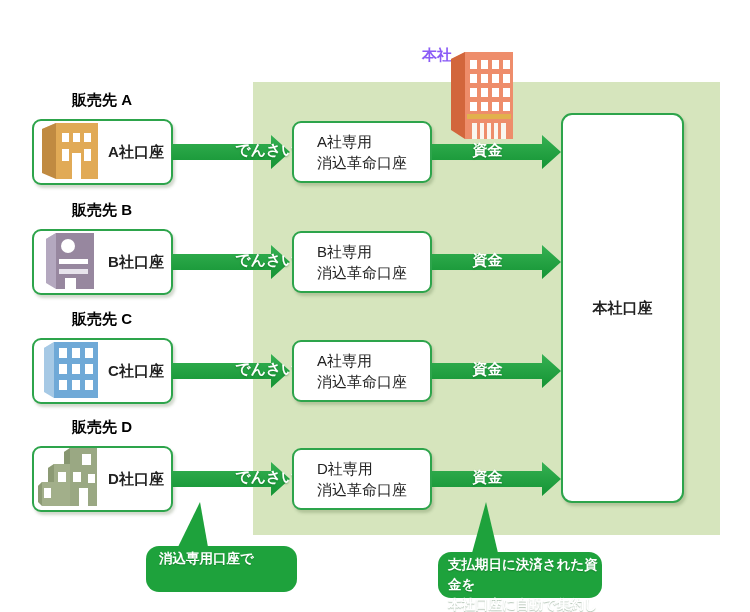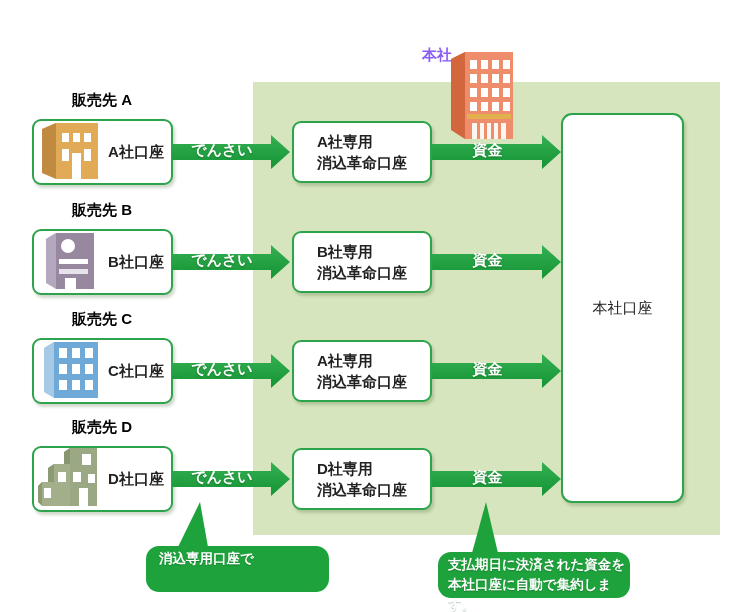--- a/index.html
+++ b/index.html
@@ -13,41 +13,41 @@
   .partner-label{position:absolute;left:72px;top:-2px;font-size:15px;font-weight:bold;color:#000000;}
 
   .gbox{background:#fff;border:2.5px solid #2da44b;border-radius:9px;
         box-shadow:2px 3px 3px rgba(70,100,50,.25);box-sizing:border-box;}
   .acct-box{position:absolute;left:32px;top:26px;width:141px;height:66px;display:flex;align-items:center;}
   .bldg{flex:0 0 auto;margin:-7px 0 0 3px;}
   .acct-label{flex:1;text-align:center;font-size:15px;font-weight:bold;color:#222;}
 
   .ded-box{position:absolute;left:292px;top:28px;width:140px;height:62px;display:flex;
            flex-direction:column;justify-content:center;padding-left:23px;
-           font-size:15px;font-weight:bold;line-height:21px;color:#222;}
+           font-size:15px;font-weight:normal;line-height:21px;color:#222;}
 
   .arrow{position:absolute;}
   .densai-arrow{left:172px;top:39px;}
   .funds-arrow{left:432px;top:39px;}
   .arrow-label{position:absolute;color:#fff;font-weight:bold;font-size:15px;text-align:center;
                text-shadow:0 1px 2px rgba(0,70,10,.4);}
-  .densai-label{left:172px;top:48px;width:100px;}
+  .densai-label{left:172px;top:48px;width:100px;padding-left:44px;}
   .funds-label{left:432px;top:48px;width:111px;}
 
   .honsha-label{position:absolute;left:422px;top:46px;font-size:15px;font-weight:bold;color:#8b5cf6;}
   .honsha-bldg{position:absolute;left:447px;top:47px;}
   .honsha-box{position:absolute;left:561px;top:113px;width:123px;height:390px;border-radius:11px;
-              display:flex;align-items:center;justify-content:center;font-size:15px;font-weight:normal;}
+              display:flex;align-items:center;justify-content:center;font-size:15px;font-weight:bold;}
 
   .tail{position:absolute;}
   .callout{position:absolute;background:#1ea23c;border-radius:13px;color:#fff;font-weight:bold;
            font-size:13.5px;line-height:20px;box-sizing:border-box;
            text-shadow:0 1px 1px rgba(0,60,10,.3);}
-  .callout-left{left:146px;top:546px;width:183px;height:46px;padding:3px 16px 0 13px;}
-  .callout-right{left:438px;top:552px;width:192px;height:46px;padding:3px 0 0 10px;}
+  .callout-left{left:146px;top:546px;width:151px;height:46px;padding:3px 16px 0 13px;}
+  .callout-right{left:438px;top:552px;width:164px;height:46px;padding:3px 0 0 10px;}
 </style>
 </head>
 <body>
 
 <div class="stage">
 
   <svg width="0" height="0" style="position:absolute" aria-hidden="true">
     <defs>
       <linearGradient id="agrad" x1="0" y1="0" x2="0" y2="1">
         <stop offset="0" stop-color="#35b052"></stop>

